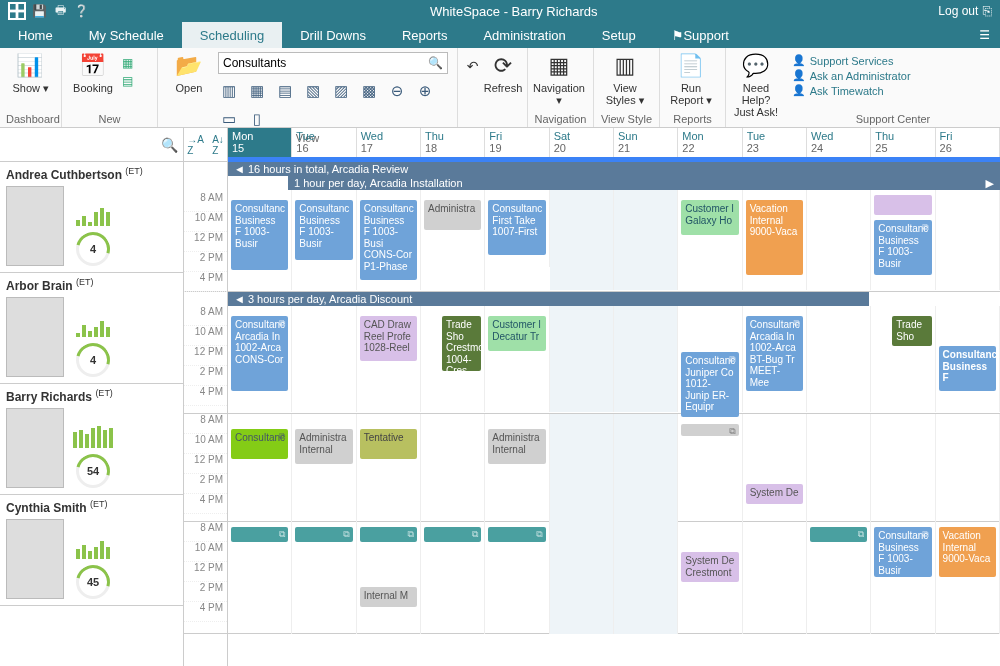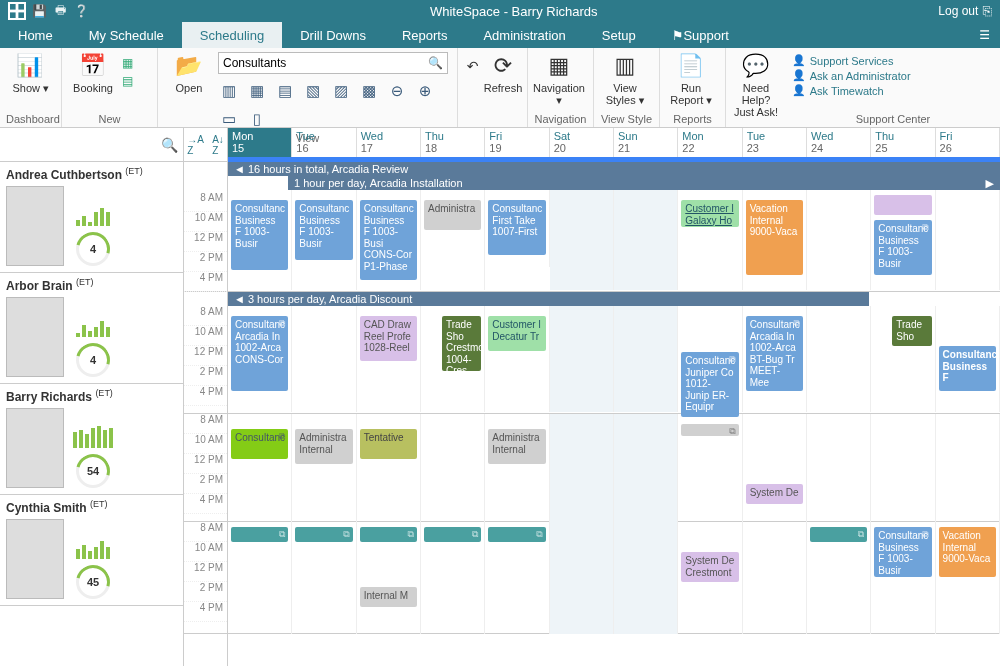--- a/index.html
+++ b/index.html
@@ -410,21 +410,21 @@
             </div>
             <div class="cell" style="height: 100px;">
               <div class="event gray" style="top: 10px; height: 30px;">Administra</div>
             </div>
             <div class="cell" style="height: 77px;">
               <div class="event blue" style="top: 10px; height: 55px;">Consultanc First Take 1007-First</div>
             </div>
             <div class="cell" style="height: 100px; background: rgb(238, 244, 248);"></div>
             <div class="cell" style="height: 100px; background: rgb(238, 244, 248);"></div>
             <div class="cell" style="height: 100px;">
-              <div class="event green" style="top: 10px; height: 27px; text-decoration: underline;">Customer l Galaxy Ho</div>
+              <div class="event green" style="top: 10px; height: 35px;">Customer l Galaxy Ho</div>
             </div>
             <div class="cell" style="height: 100px;">
               <div class="event orange" style="top: 10px; height: 75px;">Vacation Internal 9000-Vaca</div>
             </div>
             <div class="cell" style="height: 100px;"></div>
             <div class="cell" style="height: 100px;">
               <div class="event lav" style="top: 5px; height: 20px;"></div>
               <div class="event blue" style="top: 30px; height: 55px;">Consultanc Business F 1003-Busir<span class="link">⧉</span></div>
             </div>
             <div class="cell" style="height: 100px;"></div>

